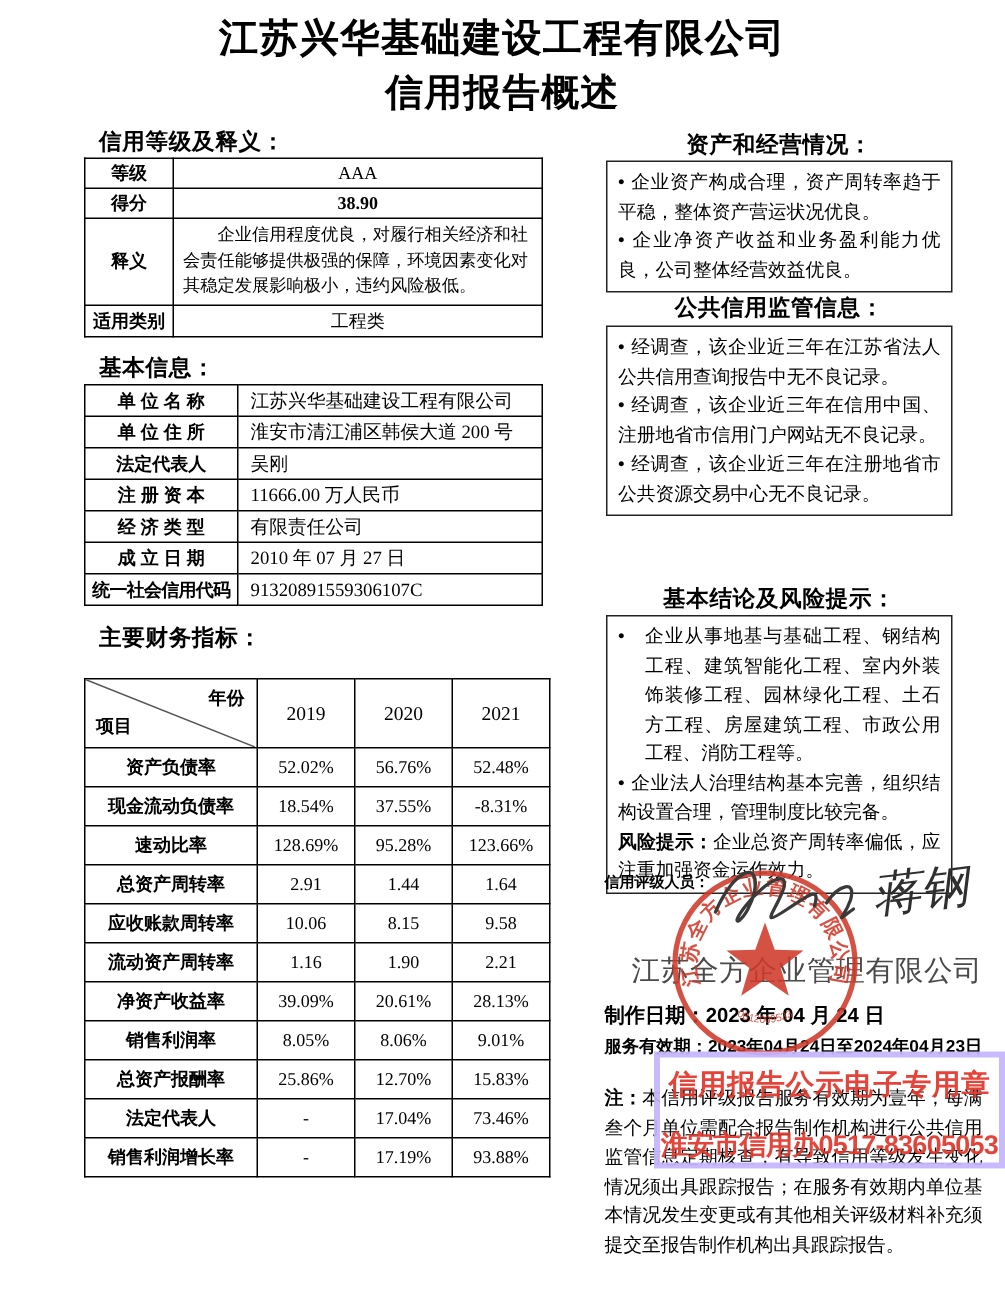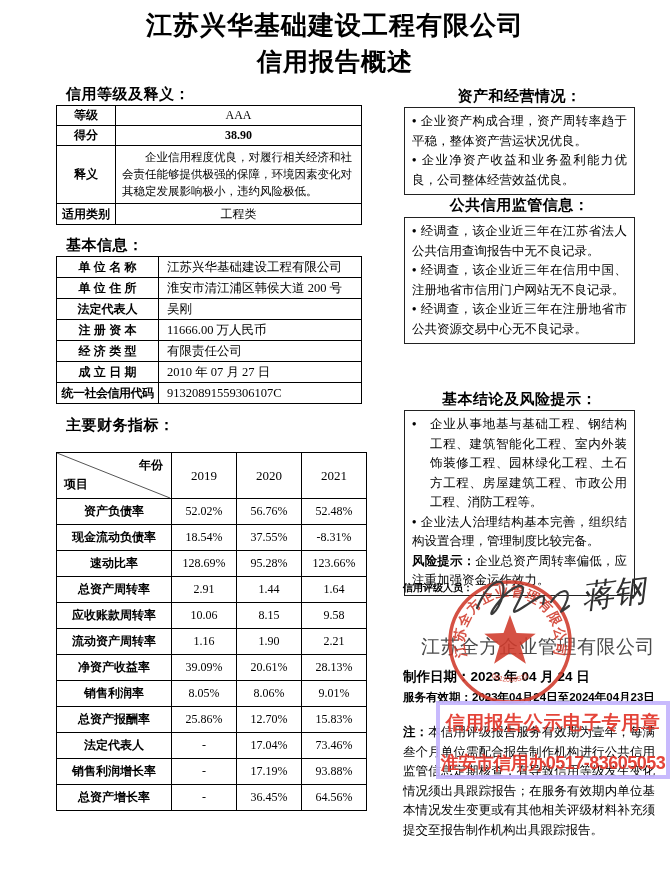--- a/index.html
+++ b/index.html
@@ -197,26 +197,20 @@
           <td class="val">-</td>
           <td class="val">17.04%</td>
           <td class="val">73.46%</td>
         </tr>
     <tr>
           <td class="lab">销售利润增长率</td>
           <td class="val">-</td>
           <td class="val">17.19%</td>
           <td class="val">93.88%</td>
         </tr>
-    <tr>
-          <td class="lab">总资产增长率</td>
-          <td class="val">-</td>
-          <td class="val">36.45%</td>
-          <td class="val">64.56%</td>
-        </tr>
   </tbody>
     </table>
 
   <div class="h3 right" style="top:87px">资产和经营情况：</div>
   <div class="box" style="top:107px">
     <p class="b"><span class="dot">•</span><span>企业资产构成合理，资产周转率趋于平稳，整体资产营运状况优良。</span></p>
     <p class="b"><span class="dot">•</span><span>企业净资产收益和业务盈利能力优良，公司整体经营效益优良。</span></p>
   </div>
 
   <div class="h3 right" style="top:196px">公共信用监管信息：</div>

